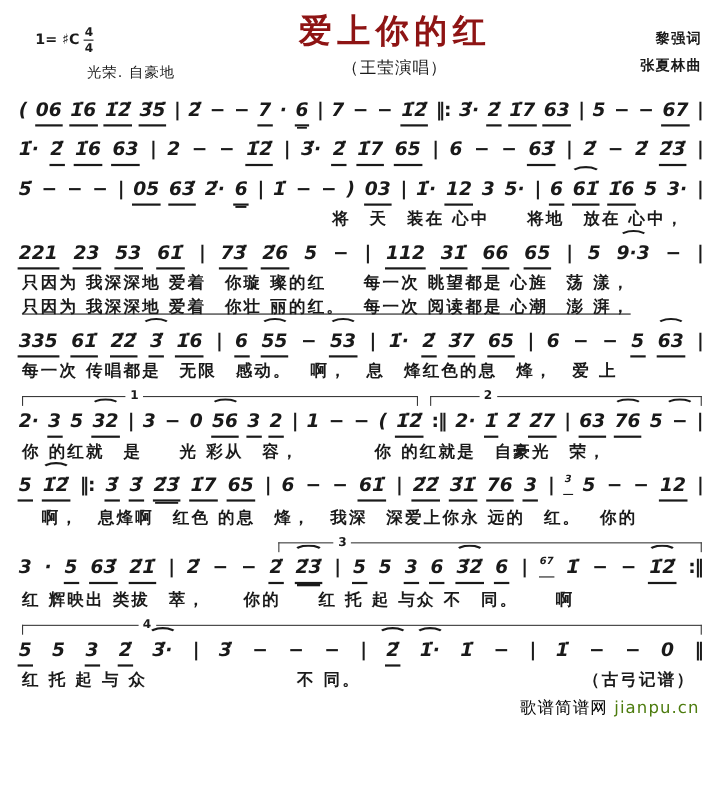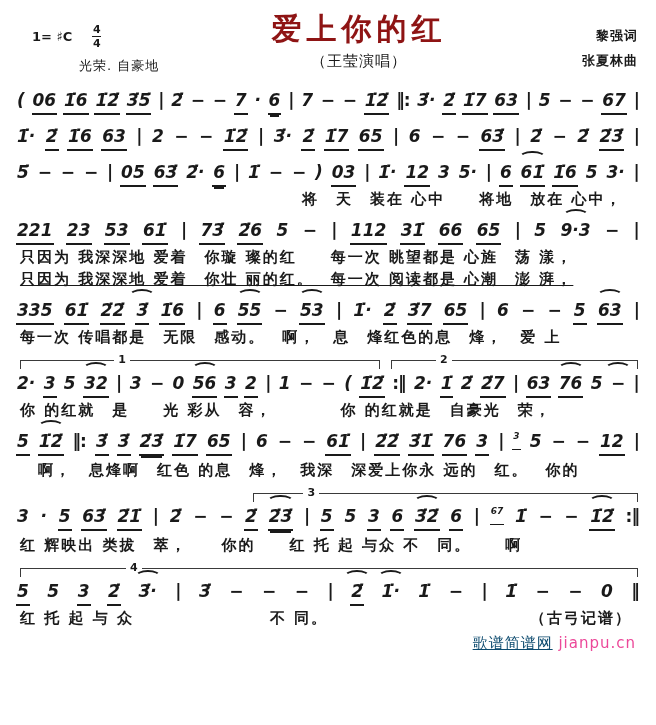--- a/index.html
+++ b/index.html
@@ -4,21 +4,21 @@
 <style>
   html,body{margin:0;padding:0;background:#ffffff;}
   .page{
     width:656px;height:725px;margin:0 auto;background:#fff;overflow:hidden;
     font-family:"DejaVu Sans",sans-serif;color:#1a1a1a;box-sizing:border-box;
     padding:10px 14px 0 14px;
   }
   
   .header{display:flex;align-items:flex-start;margin-bottom:10px;}
   .hleft{width:158px;padding-top:14px;padding-left:18px;font-size:13px;font-weight:bold;}
-  .keyrow{display:flex;align-items:center;gap:20px;}
+  .keyrow{display:flex;align-items:center;gap:4px;}
   .meter{display:inline-flex;flex-direction:column;align-items:center;line-height:1;font-size:11px;}
   .mline{width:9px;height:1px;background:#1a1a1a;margin:1px 0;}
   .tempo{margin-top:8px;font-weight:normal;letter-spacing:1px;margin-left:47px;}
   .hcenter{flex:1;text-align:center;}
   .title{font-size:30px;font-weight:bold;letter-spacing:5px;color:#8e1414;line-height:1.25;}
   .subtitle{font-size:15px;margin-top:4px;letter-spacing:1px;}
   .hright{width:110px;text-align:right;padding-top:14px;padding-right:4px;
           font-size:13px;font-weight:bold;line-height:1.9;letter-spacing:1px;}
   
   .system{margin-bottom:5px;}
@@ -46,22 +46,22 @@
   .volta-bracket{
     position:absolute;top:7px;height:8px;
     border-top:1.5px solid #3a3a3a;border-left:1.5px solid #3a3a3a;border-right:1.5px solid #3a3a3a;
   }
   .volta-label{
     position:absolute;top:-8px;background:#fff;padding:0 4px;
     font-size:11px;font-weight:bold;line-height:14px;
   }
   
   .watermark{text-align:right;padding-right:6px;margin-top:2px;font-size:15px;letter-spacing:1px;}
-  .wm-site{color:#0c4a6e;text-decoration:underline;}
-  .wm-url{color:#ec4899;}
+  .wm-site{color:#000000;}
+  .wm-url{color:#4d7c0f;}
 </style>
 </head>
 <body>
 
 <div class="page">
 
   <div class="header">
     <div class="hleft">
       <div class="keyrow">
         <span>1= ♯C</span>

